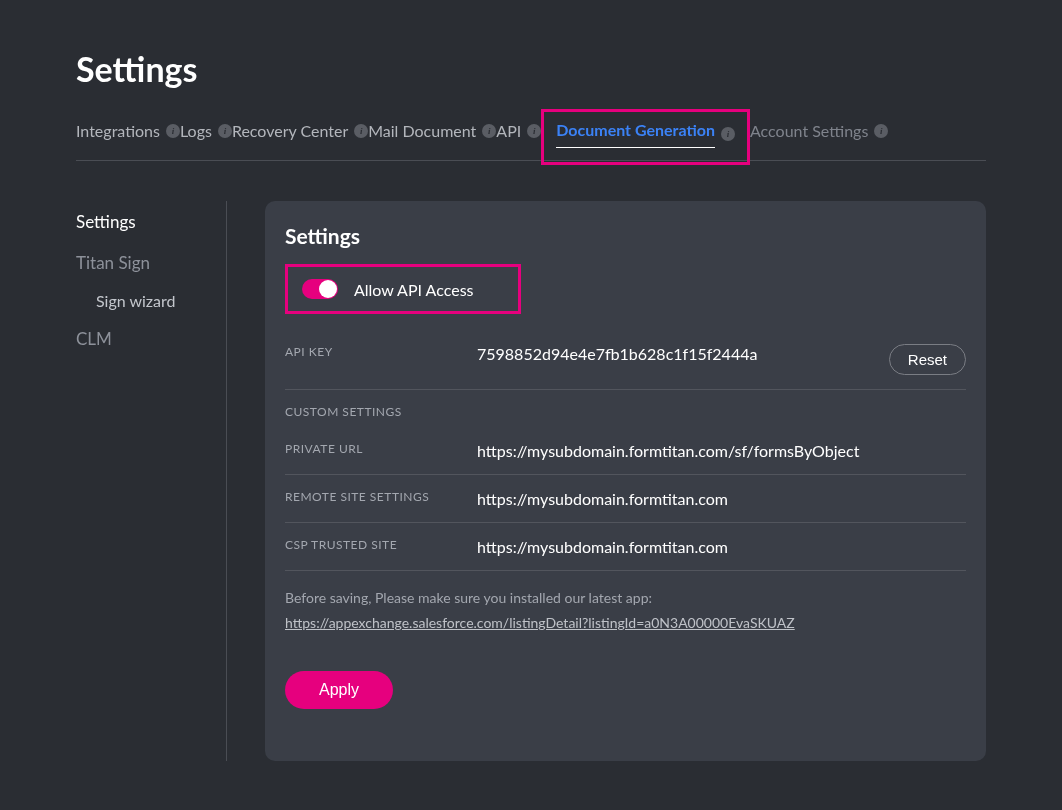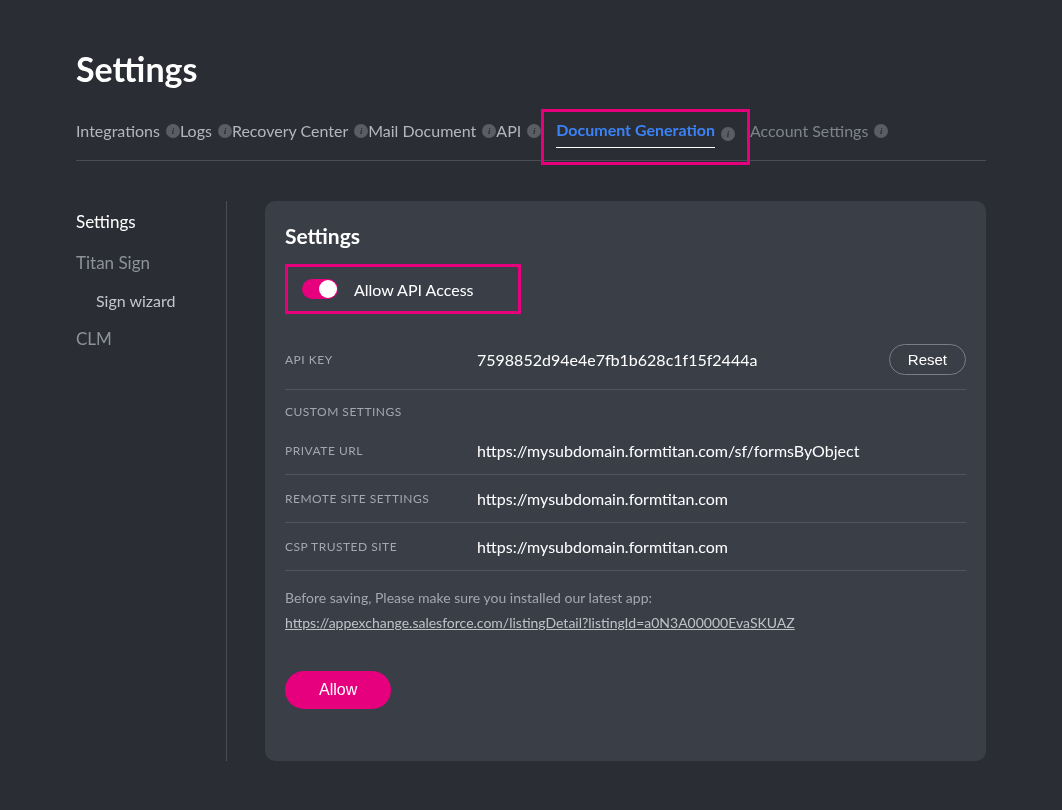--- a/index.html
+++ b/index.html
@@ -151,21 +151,20 @@
     border-radius: 50%;
     background: #fff;
   }
   .toggle-label {
     font-size: 16px;
     color: #fff;
   }
 
   .row {
     display: flex;
-    align-items: center;
     border-bottom: 1px solid #52555d;
     padding: 14px 0;
   }
   .row-label {
     width: 192px;
     font-size: 12px;
     letter-spacing: 0.5px;
     color: #a3a7af;
     text-transform: uppercase;
   }
@@ -292,17 +291,17 @@
       <div class="row">
         <span class="row-label">CSP TRUSTED SITE</span>
         <span class="row-value">https://mysubdomain.formtitan.com</span>
       </div>
 
       <div class="note">
         <span>Before saving, Please make sure you installed our latest app:</span>
         <a href="#">https://appexchange.salesforce.com/listingDetail?listingId=a0N3A00000EvaSKUAZ</a>
       </div>
 
-      <button class="apply-btn">Allow</button>
+      <button class="apply-btn">Apply</button>
     </div>
 
   </div>
 </div>
 
 </body></html>

